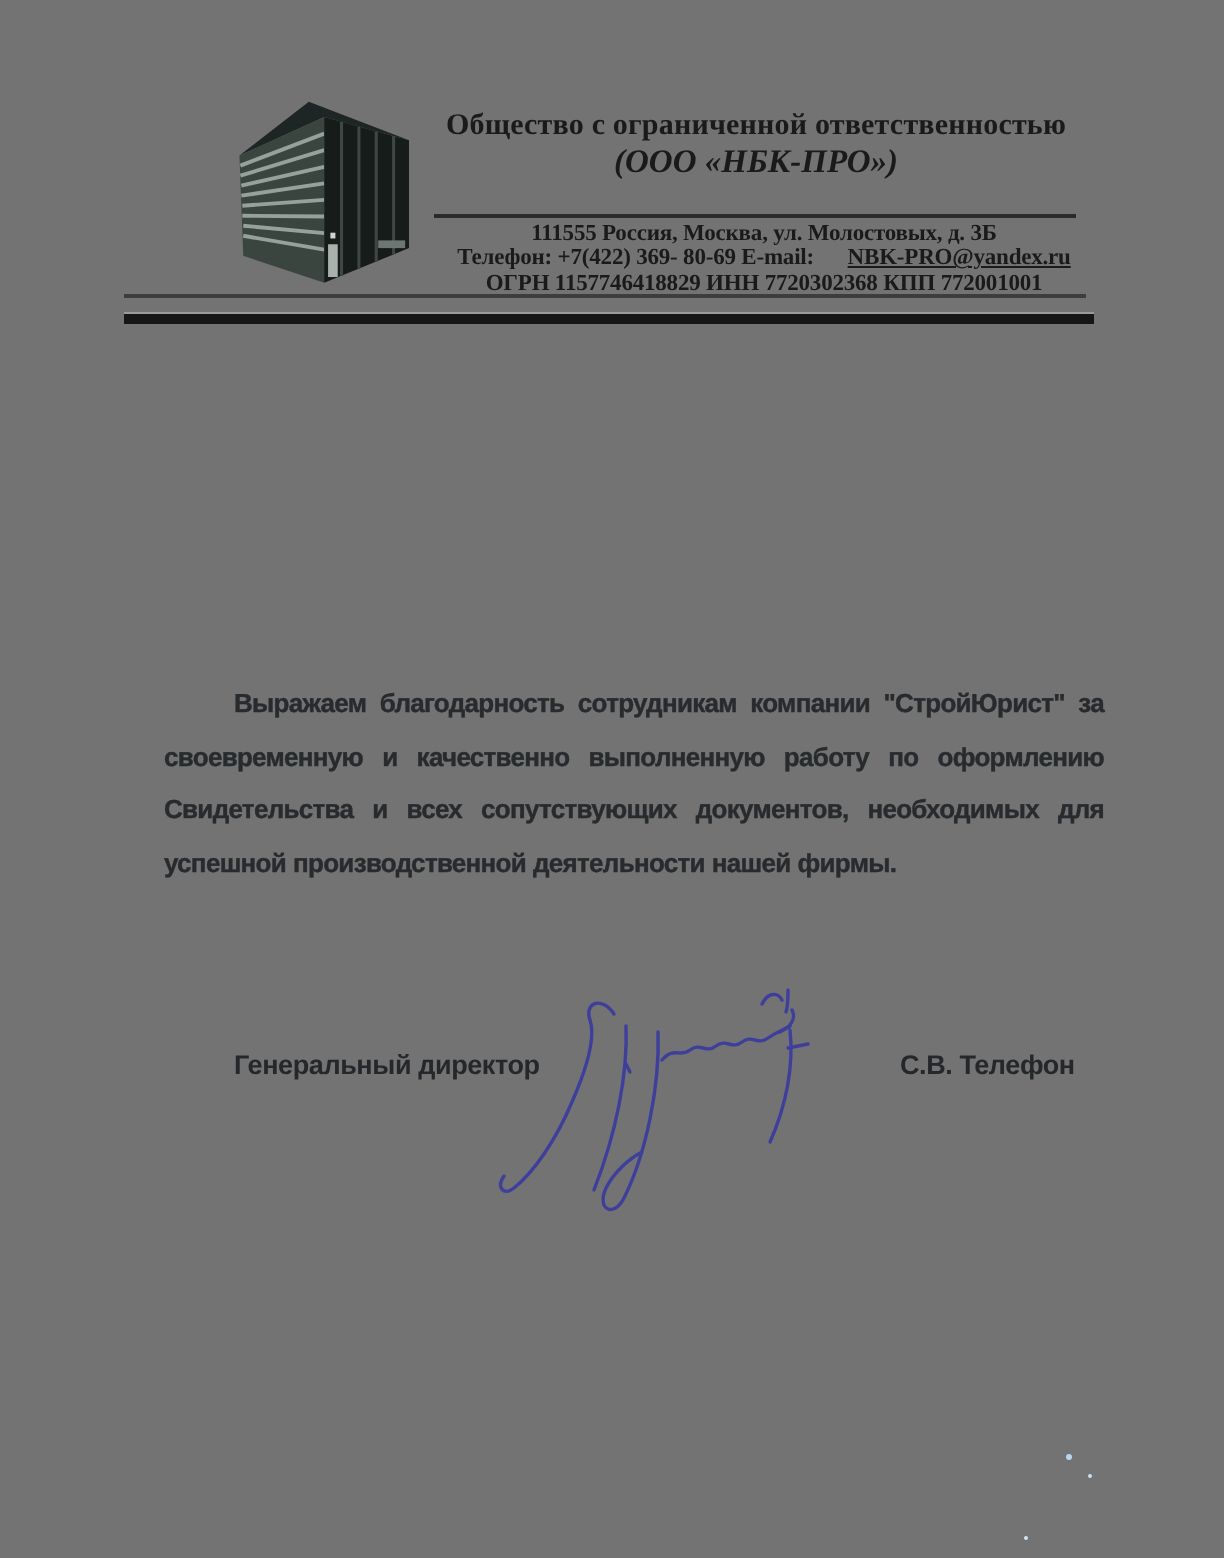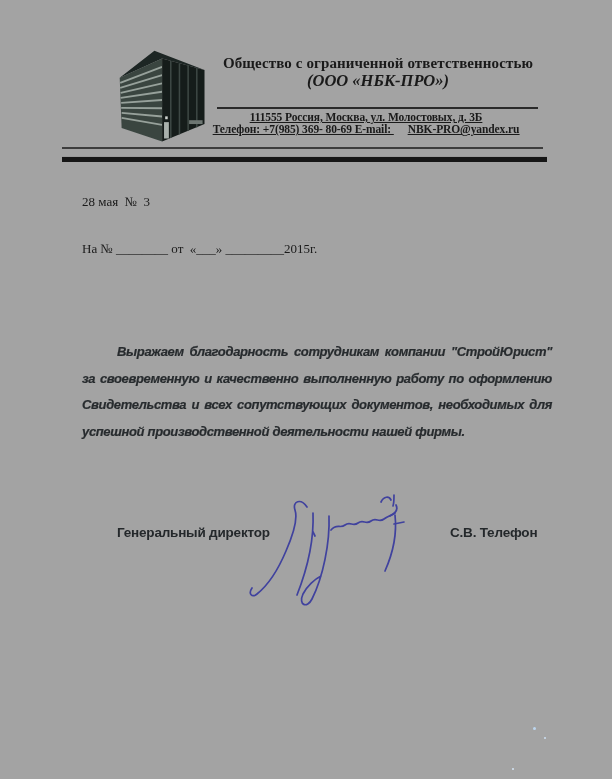--- a/index.html
+++ b/index.html
@@ -1,60 +1,59 @@
 <!DOCTYPE html>
 <html lang="ru"><head>
 <meta charset="utf-8">
 <style>
   html,body{margin:0;padding:0;background:#e8e8e8;}
   .page{
     position:relative;
     width:612px;height:779px;
-    background:#a3a3a3;
+    background:#737373;
     font-family:"Liberation Serif","DejaVu Serif",serif;
     color:#1a1a1a;
     overflow:hidden;
     margin:0 auto;
   }
   
   .logo{position:absolute;left:112px;top:48px;width:106px;height:102px;}
   .head-block{
     position:absolute;left:218px;top:54px;width:320px;
     text-align:center;
   }
   .org-type{font-size:15px;font-weight:bold;letter-spacing:.1px;line-height:18px;}
   .org-name{font-size:16.5px;font-weight:bold;line-height:16px;margin-top:2px;}
   .org-short{font-size:16.5px;font-weight:bold;line-height:16px;margin-top:1px;font-style:italic;}
   .head-underline{
     position:absolute;left:217px;top:107px;width:321px;height:2px;
     background:#2a2a2a;
   }
   .contacts{
-    position:absolute;left:196px;top:111px;width:340px;
+    position:absolute;left:212px;top:111px;width:340px;
     text-align:center;font-size:11.5px;font-weight:bold;line-height:12.3px;
     letter-spacing:-0.1px;
-    text-decoration:underline;
   }
   .contacts .email{text-decoration:underline;margin-left:14px;}
   .rule-thin{
     position:absolute;left:62px;top:147px;width:481px;height:2px;background:#3d3d3d;
   }
   .rule-thick{
     position:absolute;left:62px;top:156px;width:485px;height:5px;background:#161616;
     border-top:1px solid #9a9a9a;
   }
   
   .ref{position:absolute;left:82px;top:163px;font-size:13px;line-height:15.5px;white-space:pre;}
   
   .body-par{
     position:absolute;left:82px;top:339px;width:470px;
     font-family:"Liberation Sans","DejaVu Sans",sans-serif;
     font-size:13px;letter-spacing:-0.35px;word-spacing:0.2px;
     line-height:26.5px;color:#272b2e;
-    text-align:justify;text-indent:35px;font-weight:bold;font-style:italic;
+    text-align:justify;text-indent:35px;font-weight:bold;
     -webkit-text-stroke:0.2px #272b2e;
   }
   
   .sig-title{
     position:absolute;left:117px;top:525px;
     font-family:"Liberation Sans","DejaVu Sans",sans-serif;
     font-size:13.5px;letter-spacing:-0.2px;color:#24282b;font-weight:bold;
   }
   .sig-name{
     position:absolute;left:450px;top:525px;
@@ -100,30 +99,27 @@
   </svg>
 
   <div class="head-block">
     <div class="org-type">Общество с ограниченной ответственностью</div>
     <div class="org-short">(ООО «НБК-ПРО»)</div>
   </div>
   <div class="head-underline"></div>
 
   <div class="contacts">
     <div>111555 Россия, Москва, ул. Молостовых, д. 3Б</div>
-    <div><span>Телефон: +7(985) 369- 80-69 E-mail: </span><span class="email">NBK-PRO@yandex.ru</span></div>
+    <div><span>Телефон: +7(422) 369- 80-69 E-mail: </span><span class="email">NBK-PRO@yandex.ru</span></div>
+    <div>ОГРН 1157746418829 ИНН 7720302368 КПП 772001001</div>
   </div>
 
   <div class="rule-thin"></div>
   <div class="rule-thick"></div>
 
-  <div class="ref">
-    <div>28 мая  №  3</div>
-    <div>На № ________ от  «___» _________2015г.</div>
-  </div>
 
   <div class="body-par">Выражаем благодарность сотрудникам компании "СтройЮрист" за своевременную и качественно выполненную работу по оформлению Свидетельства и всех сопутствующих документов, необходимых для успешной производственной деятельности нашей фирмы.</div>
 
   <div class="sig-title">Генеральный директор</div>
   <div class="sig-name">С.В. Телефон</div>
 
   <svg class="sig-ink" viewBox="0 0 180 130" aria-hidden="true">
     <g fill="none" stroke="#3b3d9e" stroke-width="1.7" stroke-linecap="round" opacity="0.95">
 
       <path d="M 62,22 C 56,13 47,16 50,25 C 53,34 48,50 41,66 C 33,85 22,101 12,109 C 7,113 3,109 7,103"></path>

